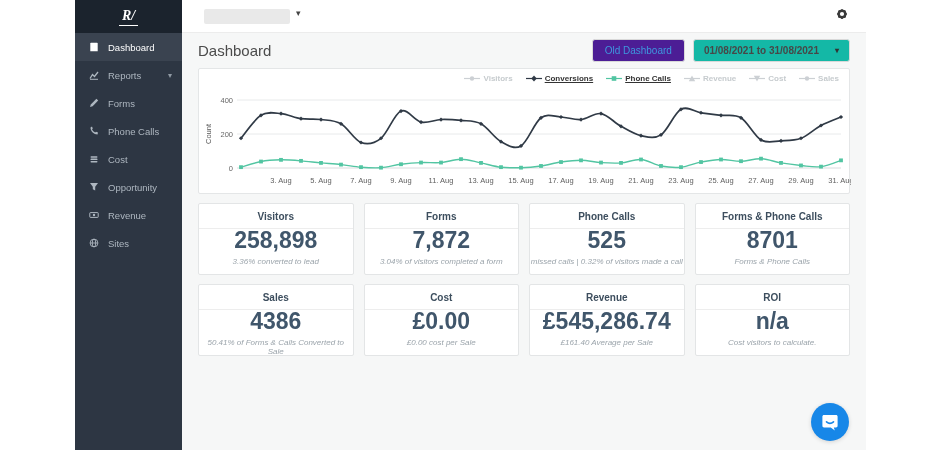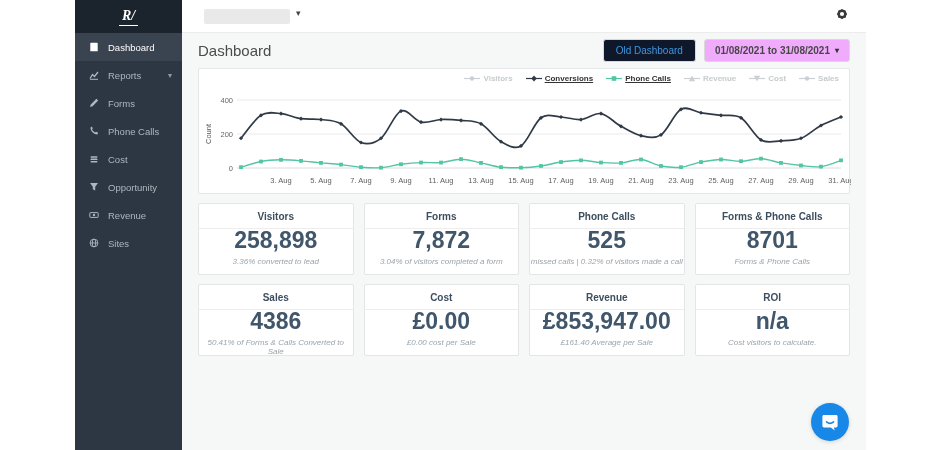--- a/index.html
+++ b/index.html
@@ -23,22 +23,22 @@
   .acct-select{position:absolute;left:22px;top:9px;width:86px;height:15px;background:#e9e9e9;border-radius:2px;}
   .acct-caret{position:absolute;left:114px;top:8px;font-size:9px;color:#444;}
   .gear{position:absolute;left:652px;top:6px;width:16px;height:16px;cursor:pointer;}
   .gear svg{width:16px;height:16px;display:block;}
 
   
   .main{position:absolute;left:182px;top:33px;width:684px;height:417px;background:#f6f7f7;}
   .page-head{display:flex;align-items:center;justify-content:space-between;padding:6px 16px 7px 16px;height:22px;}
   .page-title{margin:0;font-size:15px;font-weight:400;color:#4b4b4b;}
   .head-actions{display:flex;gap:8px;align-items:center;}
-  .btn-old{background:#0f172a;border:1px solid #d9d9d9;border-radius:3px;color:#3e97de;font-size:10px;padding:5px 12px;font-family:inherit;cursor:pointer;}
-  .btn-date{background:#f0abfc;border:1px solid #d9d9d9;border-radius:3px;color:#474747;font-weight:bold;font-size:10px;padding:5px 10px;font-family:inherit;cursor:pointer;display:flex;align-items:center;gap:5px;}
+  .btn-old{background:#4c1d95;border:1px solid #d9d9d9;border-radius:3px;color:#3e97de;font-size:10px;padding:5px 12px;font-family:inherit;cursor:pointer;}
+  .btn-date{background:#14b8a6;border:1px solid #d9d9d9;border-radius:3px;color:#474747;font-weight:bold;font-size:10px;padding:5px 10px;font-family:inherit;cursor:pointer;display:flex;align-items:center;gap:16px;}
   .btn-date .caret{font-size:8px;color:#333;}
 
   
   .chart-panel{position:relative;margin:0 16px;height:126px;background:#fff;border:1px solid #e4e6e7;border-radius:2px;box-sizing:border-box;}
   .legend{position:absolute;top:5px;right:10px;display:flex;gap:13px;align-items:center;}
   .legend-item{display:flex;align-items:center;gap:3px;font-size:8px;cursor:pointer;}
   .legend-item.on{color:#333;font-weight:bold;text-decoration:underline;}
   .legend-item.off{color:#c6cbce;font-weight:bold;}
   .chart-svg{position:absolute;left:2px;top:19px;}
 
@@ -340,21 +340,21 @@
           <div class="card-value">4386</div>
           <div class="card-sub">50.41% of Forms &amp; Calls Converted to Sale</div>
         </div>
         <div class="card">
           <div class="card-title">Cost</div>
           <div class="card-value">£0.00</div>
           <div class="card-sub">£0.00 cost per Sale</div>
         </div>
         <div class="card">
           <div class="card-title">Revenue</div>
-          <div class="card-value">£853,947.00</div>
+          <div class="card-value">£545,286.74</div>
           <div class="card-sub">£161.40 Average per Sale</div>
         </div>
         <div class="card">
           <div class="card-title">ROI</div>
           <div class="card-value">n/a</div>
           <div class="card-sub">Cost visitors to calculate.</div>
         </div>
       </section>
   </main>
 

